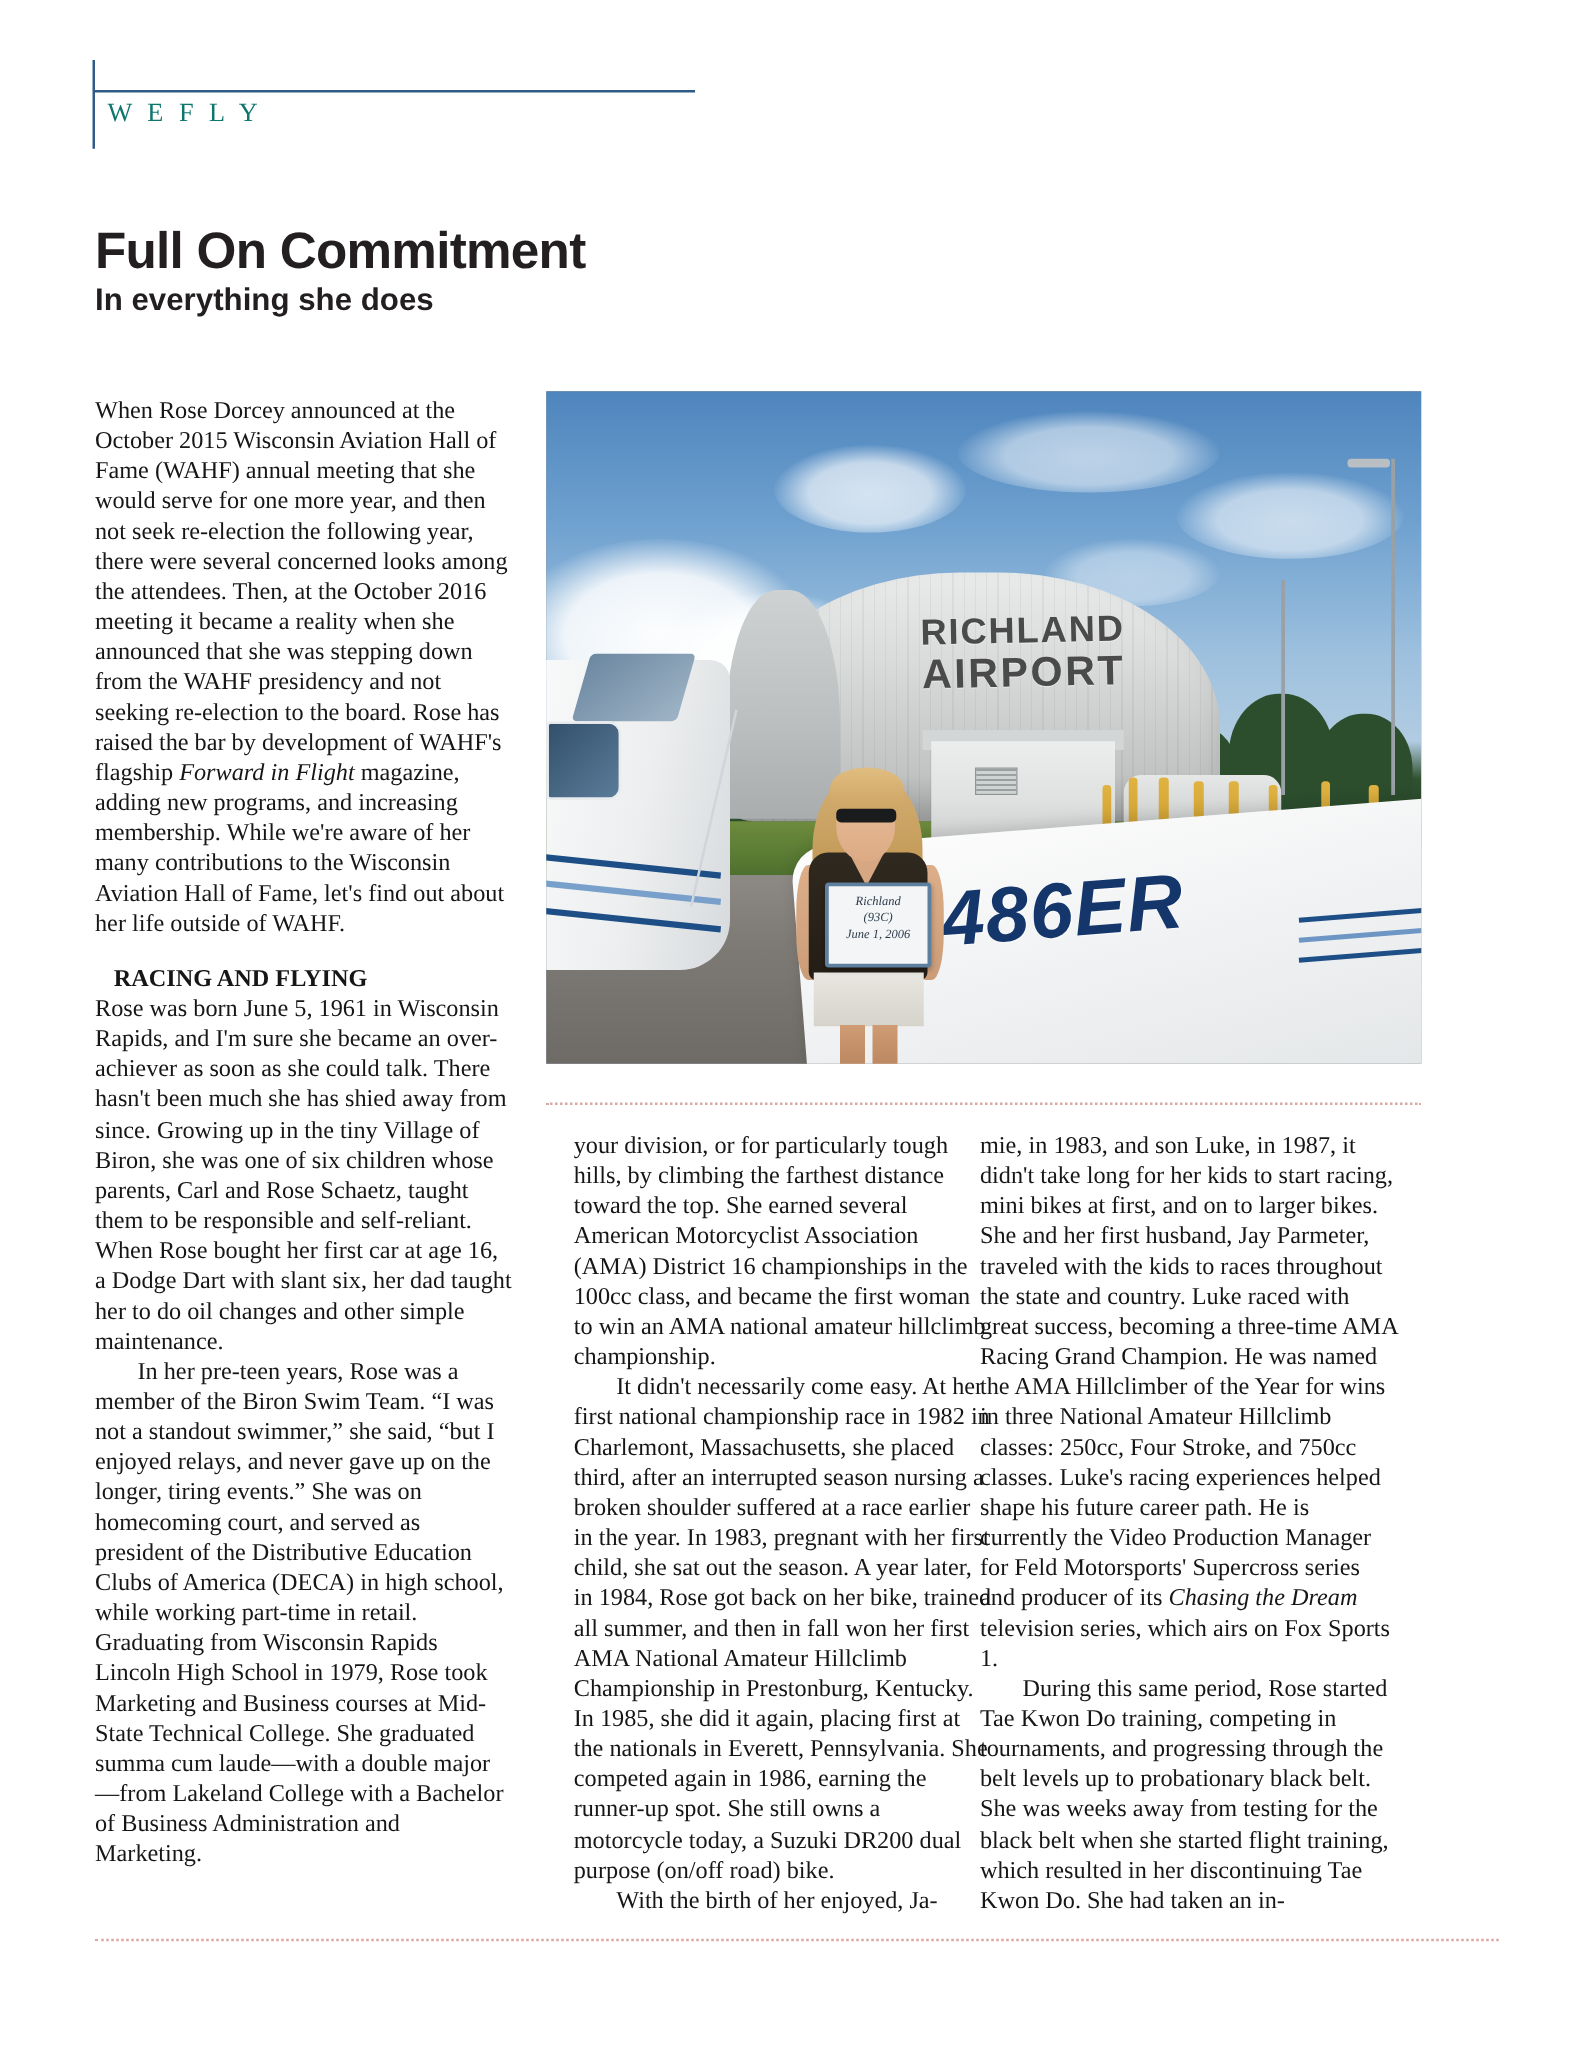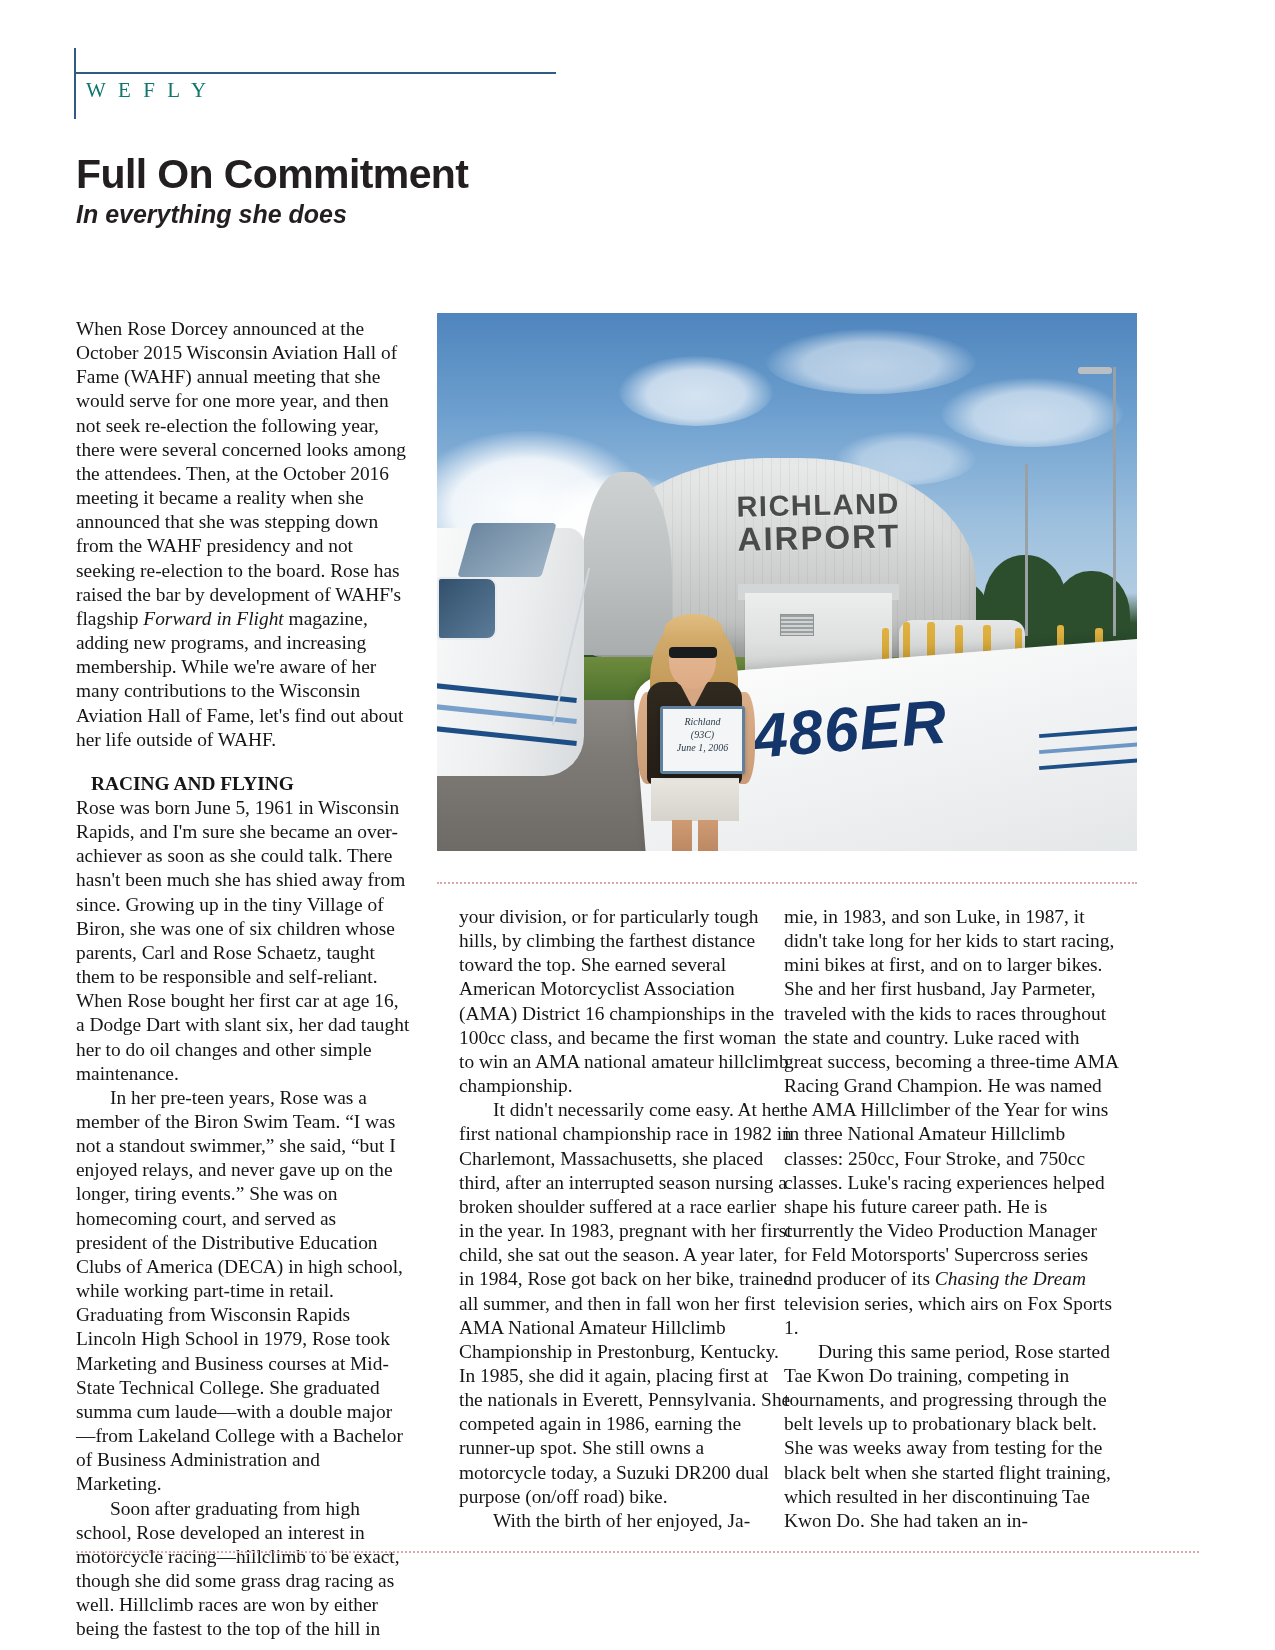--- a/index.html
+++ b/index.html
@@ -54,40 +54,39 @@
     font-size: 21px;
     letter-spacing: 3.6px;
     color: #0f766e;
     white-space: nowrap;
   }
 
   
   .title-block {
     position: absolute;
     left: 76px;
-    top: 152px;
+    top: 178px;
     width: 640px;
   }
   .headline {
     font-family: "Liberation Sans", sans-serif;
     font-weight: bold;
     font-size: 41px;
     line-height: 44px;
     letter-spacing: -0.6px;
     color: #231f20;
     margin: 0;
   }
   .deck {
     font-family: "Liberation Sans", sans-serif;
     font-weight: bold;
     font-size: 25px;
     line-height: 31px;
     color: #231f20;
     margin: 3px 0 0 0;
-    font-style: italic;
   }
   .byline {
     font-family: "Liberation Sans", sans-serif;
     font-weight: bold;
     font-size: 19px;
     line-height: 22px;
     color: #231f20;
     margin: 30px 0 0 0;
   }
 
@@ -581,21 +580,20 @@
     </div>
   </div>
 
   <div class="caption-rule"></div>
 
   <div class="col col1a">
     <p><span>When Rose Dorcey announced at the October 2015 Wisconsin Aviation Hall of Fame (WAHF) annual meeting that she would serve for one more year, and then not seek re-election the following year, there were several concerned looks among the attendees. Then, at the October 2016 meeting it became a reality when she announced that she was stepping down from the WAHF presidency and not seeking re-election to the board. Rose has raised the bar by development of WAHF's flagship </span><i>Forward in Flight</i><span> magazine, adding new programs, and increasing membership. While we're aware of her many contributions to the Wisconsin Aviation Hall of Fame, let's find out about her life outside of WAHF.</span></p>
     <p class="sect">RACING AND FLYING</p>
     <p>Rose was born June 5, 1961 in Wisconsin Rapids, and I'm sure she became an over-achiever as soon as she could talk. There hasn't been much she has shied away from since. Growing up in the tiny Village of Biron, she was one of six children whose parents, Carl and Rose Schaetz, taught them to be responsible and self-reliant. When Rose bought her first car at age 16, a Dodge Dart with slant six, her dad taught her to do oil changes and other simple maintenance.</p>
     <p class="ind">In her pre-teen years, Rose was a member of the Biron Swim Team. “I was not a standout swimmer,” she said, “but I enjoyed relays, and never gave up on the longer, tiring events.” She was on homecoming court, and served as president of the Distributive Education Clubs of America (DECA) in high school, while working part-time in retail. Graduating from Wisconsin Rapids Lincoln High School in 1979, Rose took Marketing and Business courses at Mid-State Technical College. She graduated summa cum laude—with a double major—from Lakeland College with a Bachelor of Business Administration and Marketing.</p>
-    <p class="ind">Soon after graduating from high school, Rose developed an interest in motorcycle racing—hillclimb to be exact, though she did some grass drag racing as well. Hillclimb races are won by either being the fastest to the top of the hill in</p>
   </div>
 
   <div class="col col2">
     <p>your division, or for particularly tough hills, by climbing the farthest distance toward the top. She earned several American Motorcyclist Association (AMA) District 16 championships in the 100cc class, and became the first woman to win an AMA national amateur hillclimb championship.</p>
     <p class="ind">It didn't necessarily come easy. At her first national championship race in 1982 in Charlemont, Massachusetts, she placed third, after an interrupted season nursing a broken shoulder suffered at a race earlier in the year. In 1983, pregnant with her first child, she sat out the season. A year later, in 1984, Rose got back on her bike, trained all summer, and then in fall won her first AMA National Amateur Hillclimb Championship in Prestonburg, Kentucky. In 1985, she did it again, placing first at the nationals in Everett, Pennsylvania. She competed again in 1986, earning the runner-up spot. She still owns a motorcycle today, a Suzuki DR200 dual purpose (on/off road) bike.</p>
     <p class="ind">With the birth of her enjoyed, Ja-</p>
   </div>
 
   <div class="col col3">
     <p><span>mie, in 1983, and son Luke, in 1987, it didn't take long for her kids to start racing, mini bikes at first, and on to larger bikes. She and her first husband, Jay Parmeter, traveled with the kids to races throughout the state and country. Luke raced with great success, becoming a three-time AMA Racing Grand Champion. He was named the AMA Hillclimber of the Year for wins in three National Amateur Hillclimb classes: 250cc, Four Stroke, and 750cc classes. Luke's racing experiences helped shape his future career path. He is currently the Video Production Manager for Feld Motorsports' Supercross series and producer of its </span><i>Chasing the Dream</i><span> television series, which airs on Fox Sports 1.</span></p>

